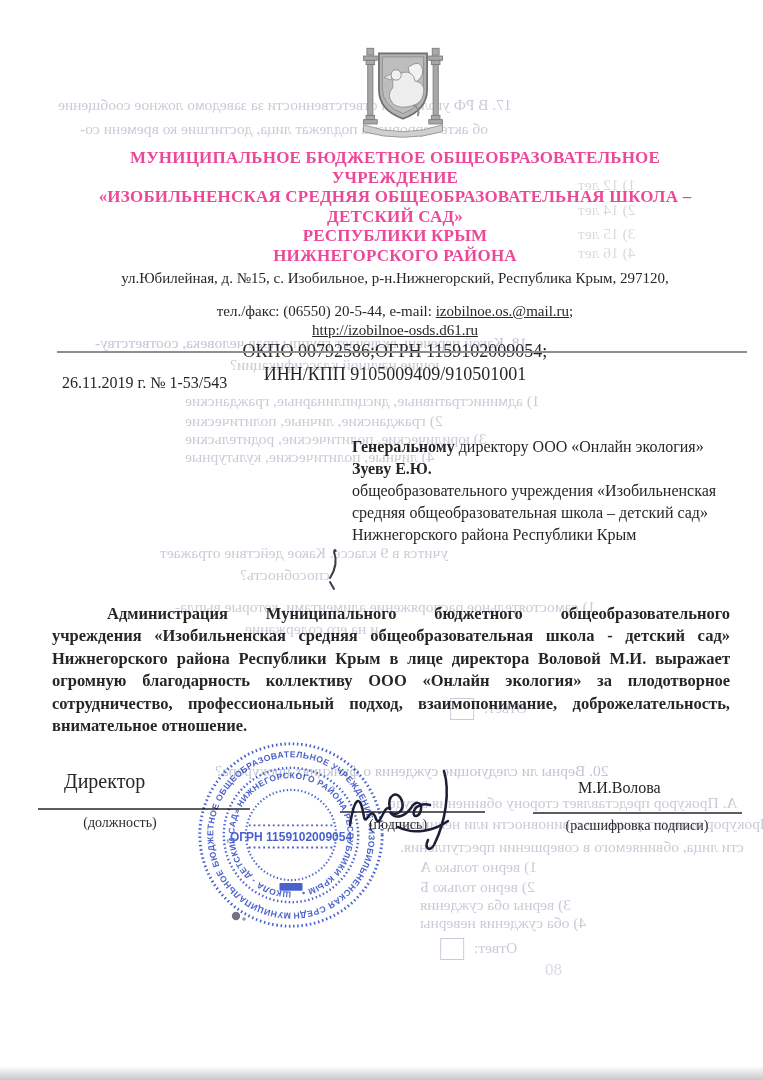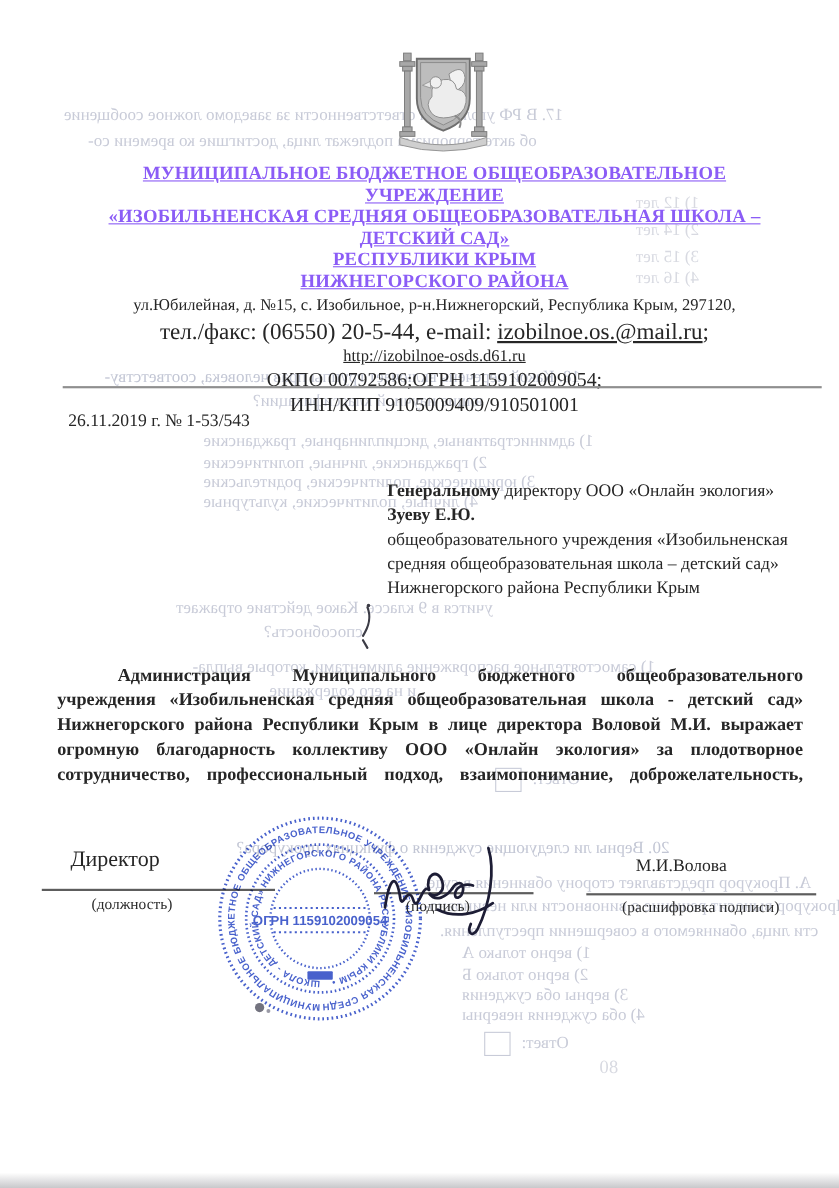--- a/index.html
+++ b/index.html
@@ -14,23 +14,23 @@
     position:absolute;transform:scaleX(-1);filter:blur(0.6px);
     color:#c6c9d6;font-size:15.5px;white-space:nowrap;opacity:.95;
   }
   .bl.dark{color:#bfc3d2;}
   .bl.light{color:#d6d8e0;}
   .abox{display:inline-block;width:22px;height:20px;border:1.5px solid #c6c9d6;
     margin-left:10px;vertical-align:middle;}
   
   .emblem{position:absolute;left:360px;top:44px;}
   .letterhead{position:absolute;left:30px;top:148px;width:730px;text-align:center;}
-  .lh-title{font-weight:bold;font-size:17px;line-height:19.5px;letter-spacing:.2px;color:#8b5cf6;text-decoration:underline;}
+  .lh-title{font-weight:bold;font-size:17px;line-height:19.5px;letter-spacing:.2px;color:#ec4899;}
   .lh-addr{font-size:15px;margin-top:5px;}
-  .lh-contact{font-size:21px;margin-top:2px;}
+  .lh-contact{font-size:15px;margin-top:16px;}
   .lh-site{font-size:15px;margin-top:2px;}
   .u{text-decoration:underline;}
   .lh-codes{font-size:18px;margin-top:2px;}
   .rule{position:absolute;left:57px;top:351px;width:690px;height:2px;background:#8f8f8f;}
   
   .ref{position:absolute;left:62px;top:374px;font-size:16px;}
   .addressee{position:absolute;left:352px;top:436px;width:400px;font-size:16px;line-height:22px;}
   .addressee b{font-weight:bold;}
   
   .body-block{position:absolute;left:52px;top:603px;width:678px;font-size:16.5px;line-height:22.4px;}
@@ -157,20 +157,21 @@
     <path d="M8,34 l4,7" fill="none" stroke="#3c3c46" stroke-width="2" stroke-linecap="round"></path>
     <circle cx="13" cy="2.5" r="1.6" fill="#3c3c46"></circle>
   </svg>
 
   <div class="body-block">
     <div class="jline first">Администрация Муниципального бюджетного общеобразовательного</div>
     <div class="jline">учреждения «Изобильненская средняя общеобразовательная школа - детский сад»</div>
     <div class="jline">Нижнегорского района Республики Крым в лице директора Воловой М.И. выражает</div>
     <div class="jline">огромную благодарность коллективу ООО «Онлайн экология» за плодотворное</div>
     <div class="jline">сотрудничество, профессиональный подход, взаимопонимание, доброжелательность,</div>
+    <div class="jline last">внимательное отношение.</div>
   </div>
 
   <div class="sig-role">Директор</div>
   <div class="sig-name">М.И.Волова</div>
   <div class="uline ul-left"></div>
   <div class="uline ul-mid"></div>
   <div class="uline ul-right"></div>
   <div class="cap cap-role">(должность)</div>
   <div class="cap cap-sign">(подпись)</div>
   <div class="cap cap-name">(расшифровка подписи)</div>

